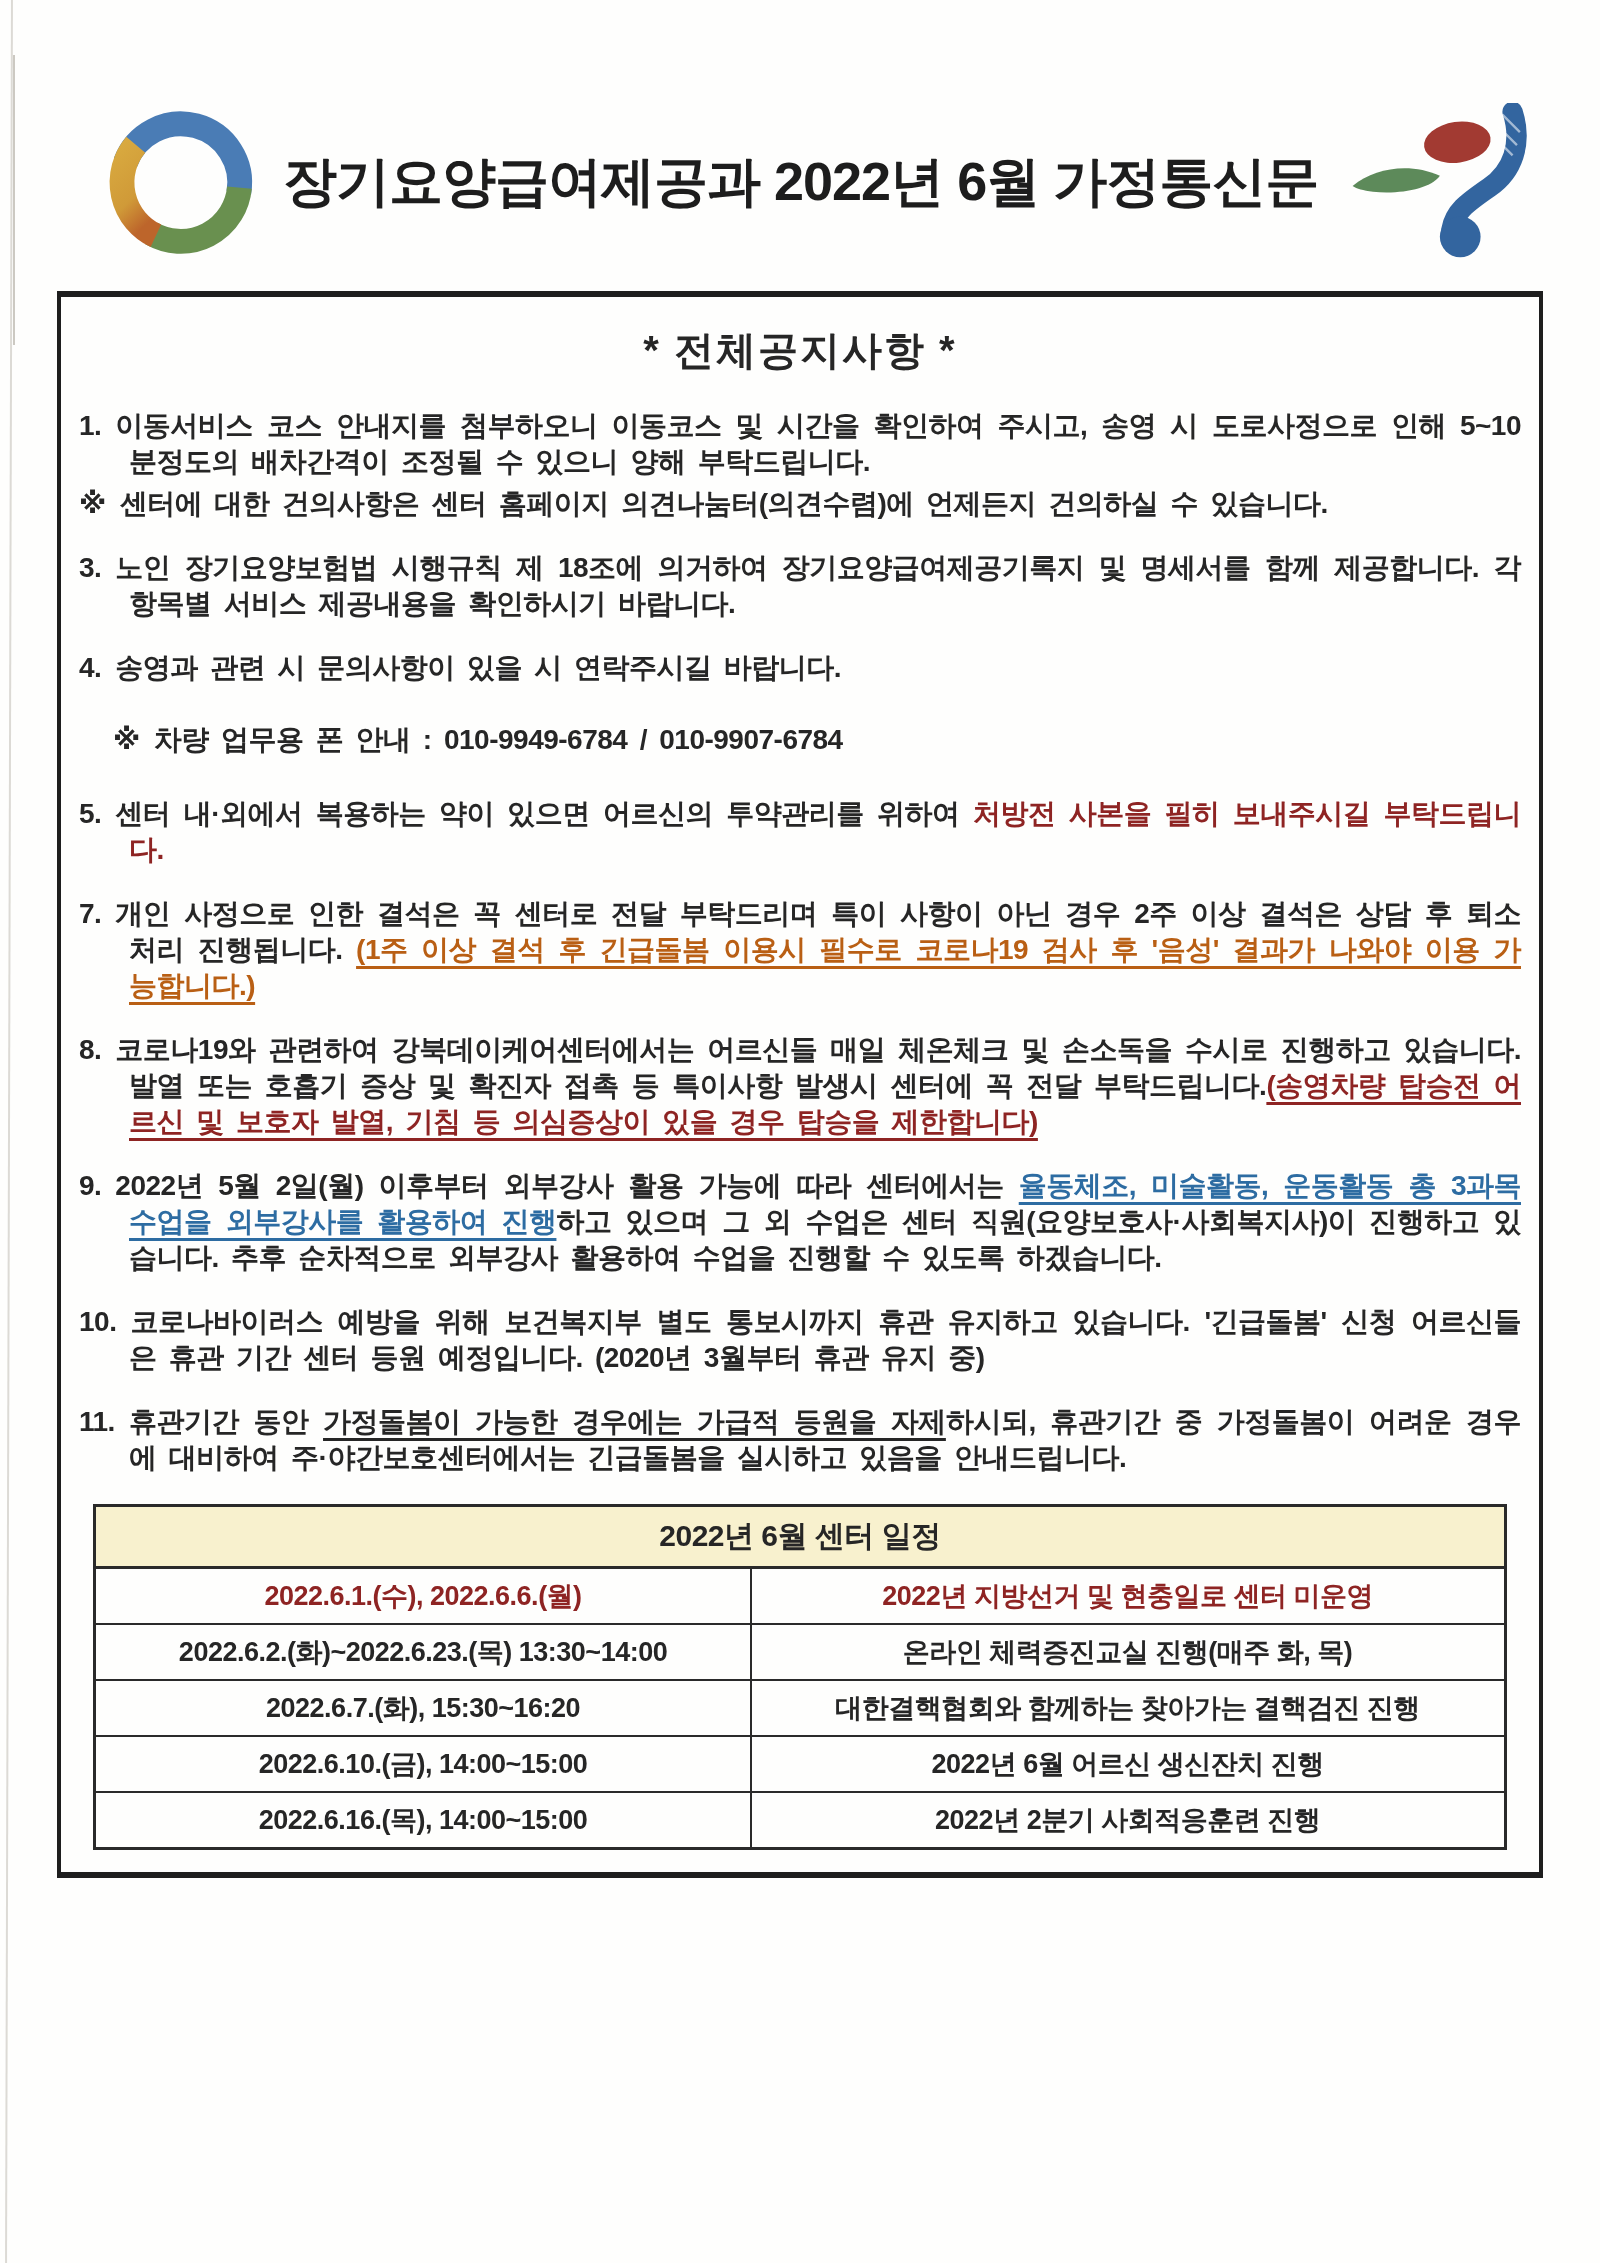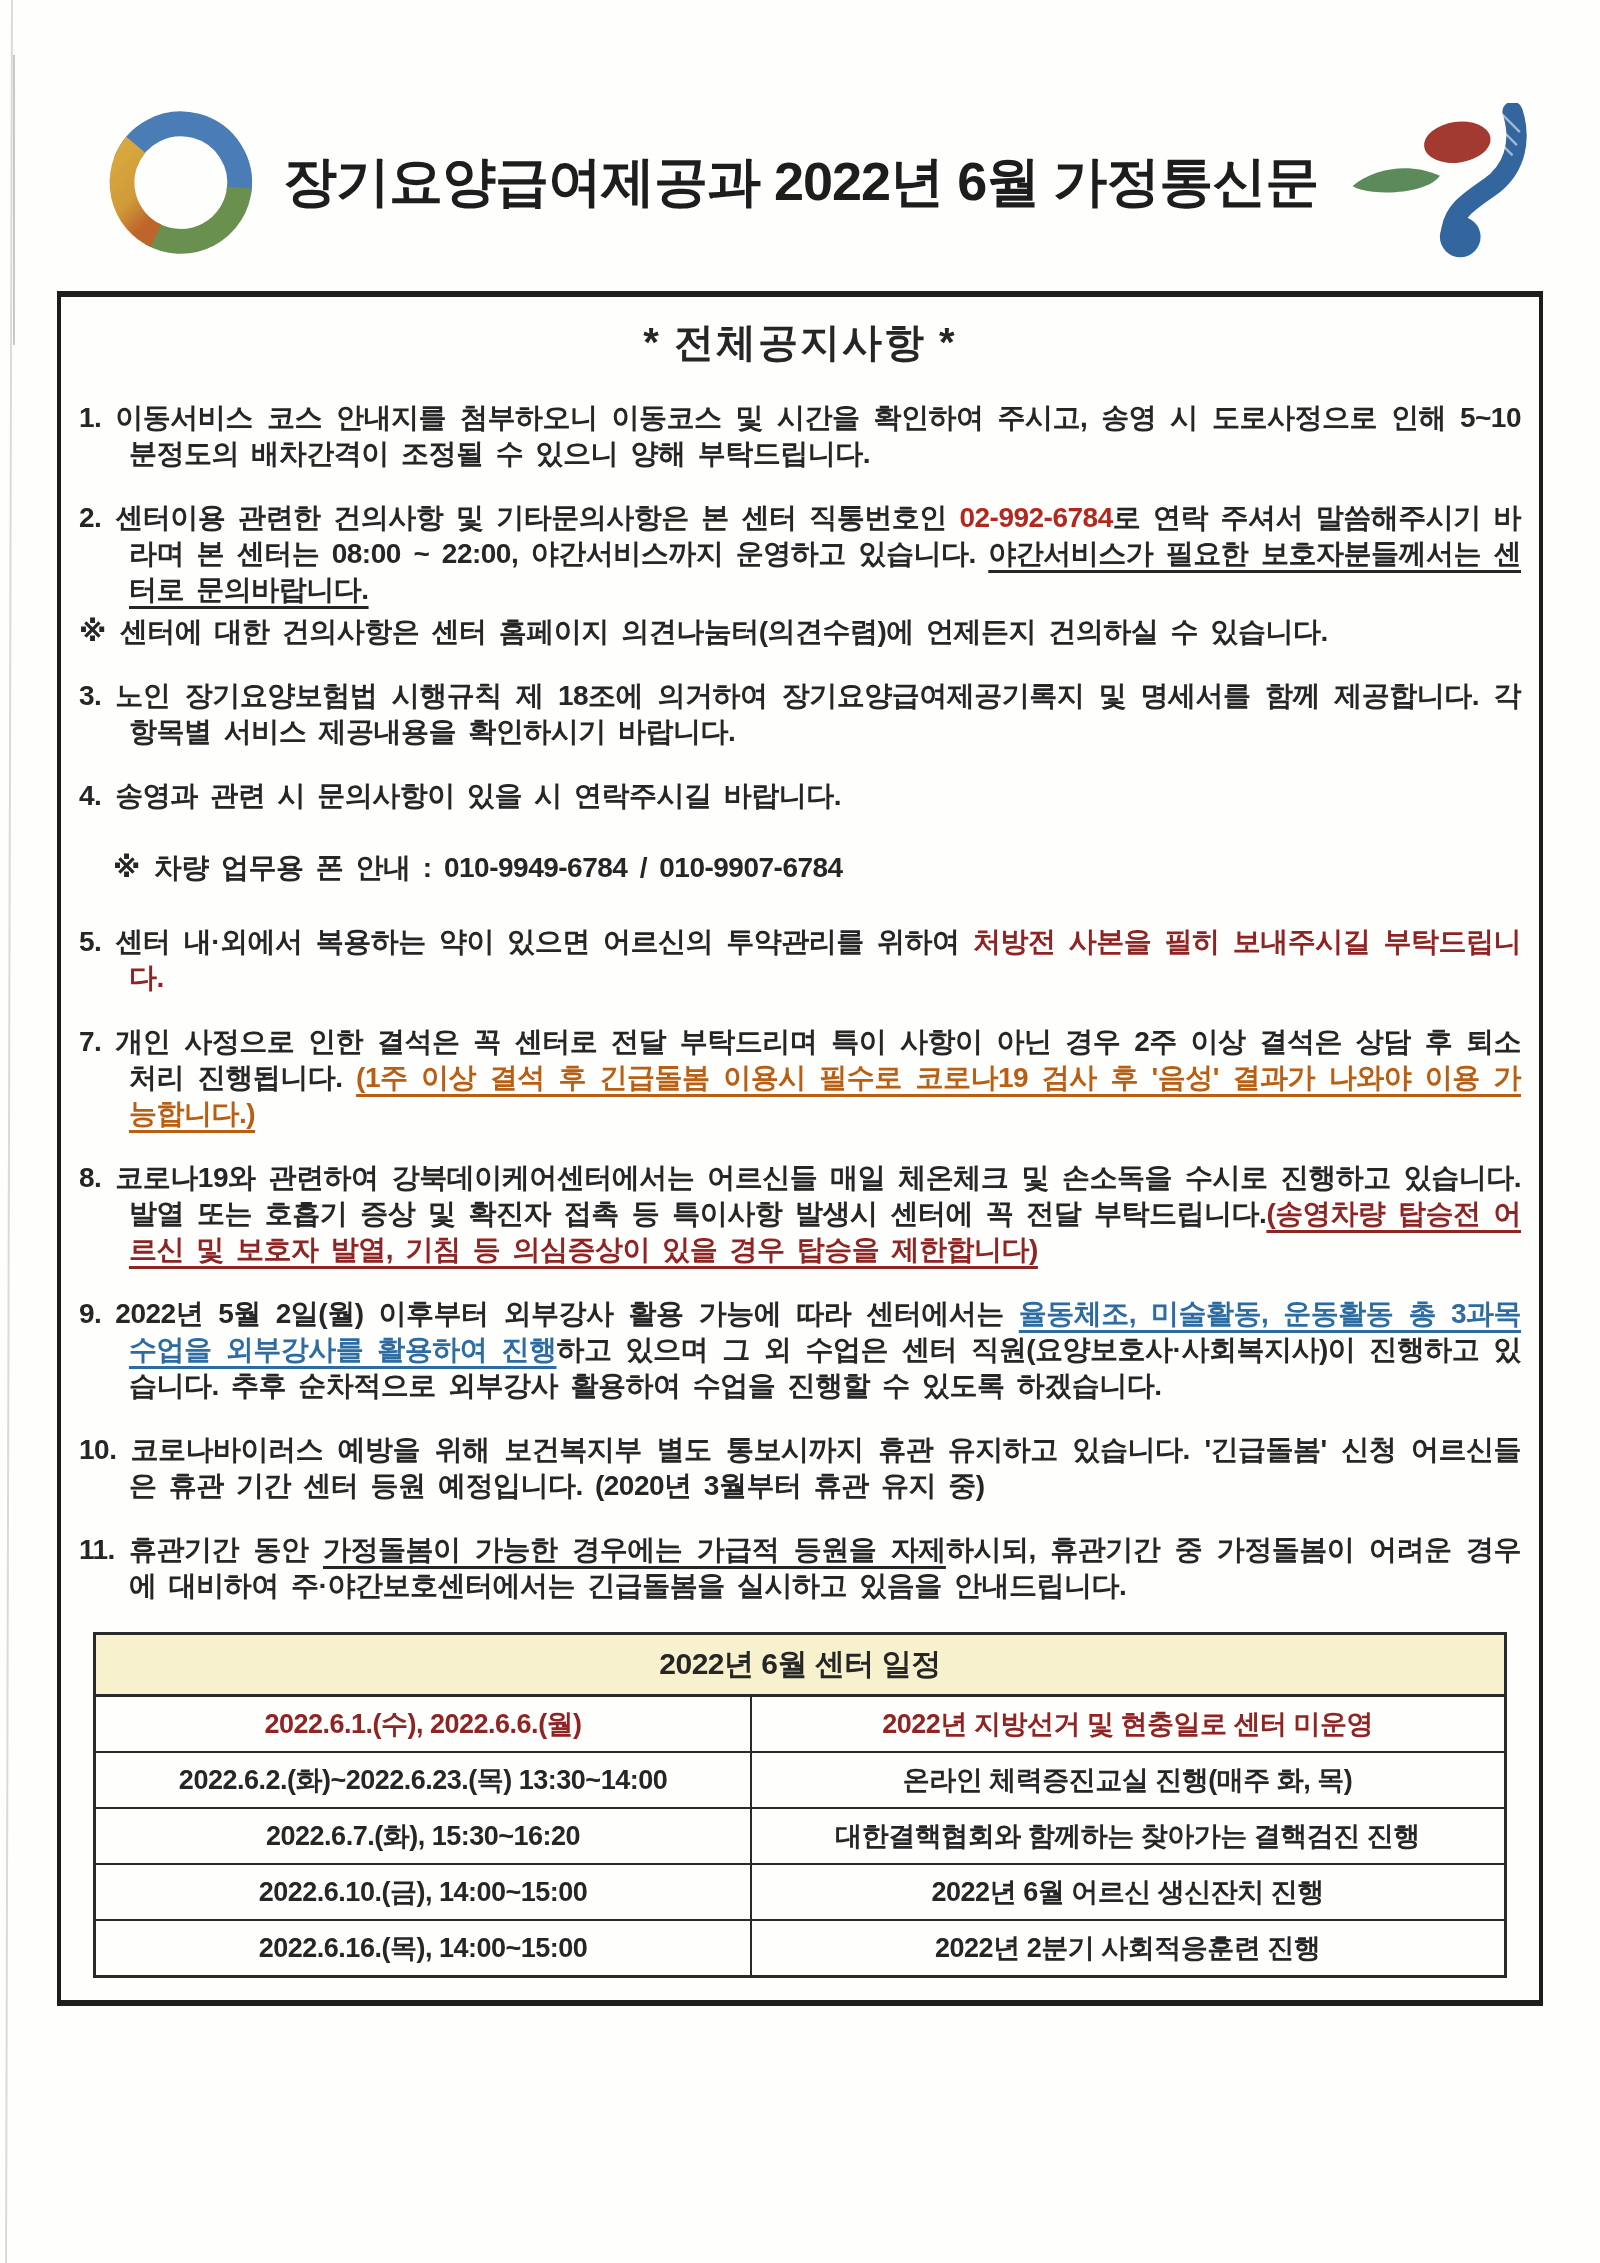--- a/index.html
+++ b/index.html
@@ -55,21 +55,21 @@
     border: 4px solid var(--border);
     border-top-width: 6px;
     border-bottom-width: 6px;
     padding: 10px 18px 22px 18px;
     background: #fefefd;
   }
   .notice-title {
     text-align: center;
     font-size: 40px;
     font-weight: bold;
-    margin: 8px 0 30px 0;
+    margin: 16px 0 30px 0;
     letter-spacing: 2px;
   }
   .notice-list { font-size: 28px; font-weight: bold; line-height: 36px; }
   .item {
     padding-left: 50px;
     text-indent: -50px;
     text-align: justify;
     word-spacing: 5px;
     letter-spacing: -0.5px;
     margin: 0 0 28px 0;
@@ -142,21 +142,20 @@
       <path d="M 128 6 C 135 28 128 47 112 58 C 96 69 88 75 86 87" fill="none" stroke="#33659f" stroke-width="14" stroke-linecap="round"></path>
       <circle cx="92" cy="92" r="14" fill="#33659f"></circle>
       <path d="M 121 8 L 133 20 M 118 16 L 131 29 M 116 24 L 128 36" stroke="#ffffff" stroke-width="1.6" opacity="0.55"></path>
     </svg>
   </div>
 
   <div class="notice-box">
     <div class="notice-title">* 전체공지사항 *</div>
     <div class="notice-list">
         <div class="item"><span class="num">1.</span><span class="">이동서비스 코스 안내지를 첨부하오니 이동코스 및 시간을 확인하여 주시고, 송영 시 도로사정으로 인해 5~10분정도의 배차간격이 조정될 수 있으니 양해 부탁드립니다.</span></div>
-        <div class="item"><span class="num">2.</span><span class="">센터이용 관련한 건의사항 및 기타문의사항은 본 센터 직통번호인 </span><span class="seg-red">02-992-6784</span><span class="">로 연락 주셔서 말씀해주시기 바라며 본 센터는 08:00 ~ 22:00, 야간서비스까지 운영하고 있습니다. </span><span class="seg-underline">야간서비스가 필요한 보호자분들께서는 센터로 문의바랍니다.</span></div>
         <div class="item sub"><span class="num">※</span><span class="">센터에 대한 건의사항은 센터 홈페이지 의견나눔터(의견수렴)에 언제든지 건의하실 수 있습니다.</span></div>
         <div class="item"><span class="num">3.</span><span class="">노인 장기요양보험법 시행규칙 제 18조에 의거하여 장기요양급여제공기록지 및 명세서를 함께 제공합니다. 각 항목별 서비스 제공내용을 확인하시기 바랍니다.</span></div>
         <div class="item"><span class="num">4.</span><span class="">송영과 관련 시 문의사항이 있을 시 연락주시길 바랍니다.</span></div>
         <div class="item sub indent"><span class="num">※</span><span class="">차량 업무용 폰 안내 : 010-9949-6784 / 010-9907-6784</span></div>
         <div class="item gap-lg"><span class="num">5.</span><span class="">센터 내·외에서 복용하는 약이 있으면 어르신의 투약관리를 위하여 </span><span class="seg-darkred">처방전 사본을 필히 보내주시길 부탁드립니다.</span></div>
         <div class="item"><span class="num">7.</span><span class="">개인 사정으로 인한 결석은 꼭 센터로 전달 부탁드리며 특이 사항이 아닌 경우 2주 이상 결석은 상담 후 퇴소처리 진행됩니다. </span><span class="seg-orange seg-underline">(1주 이상 결석 후 긴급돌봄 이용시 필수로 코로나19 검사 후 '음성' 결과가 나와야 이용 가능합니다.)</span></div>
         <div class="item"><span class="num">8.</span><span class="">코로나19와 관련하여 강북데이케어센터에서는 어르신들 매일 체온체크 및 손소독을 수시로 진행하고 있습니다. 발열 또는 호흡기 증상 및 확진자 접촉 등 특이사항 발생시 센터에 꼭 전달 부탁드립니다.</span><span class="seg-darkred seg-underline">(송영차량 탑승전 어르신 및 보호자 발열, 기침 등 의심증상이 있을 경우 탑승을 제한합니다)</span></div>
         <div class="item"><span class="num">9.</span><span class="">2022년 5월 2일(월) 이후부터 외부강사 활용 가능에 따라 센터에서는 </span><span class="seg-blue seg-underline">율동체조, 미술활동, 운동활동 총 3과목 수업을 외부강사를 활용하여 진행</span><span class="">하고 있으며 그 외 수업은 센터 직원(요양보호사·사회복지사)이 진행하고 있습니다. 추후 순차적으로 외부강사 활용하여 수업을 진행할 수 있도록 하겠습니다.</span></div>
         <div class="item"><span class="num">10.</span><span class="">코로나바이러스 예방을 위해 보건복지부 별도 통보시까지 휴관 유지하고 있습니다. '긴급돌봄' 신청 어르신들은 휴관 기간 센터 등원 예정입니다. (2020년 3월부터 휴관 유지 중)</span></div>
         <div class="item"><span class="num">11.</span><span class="">휴관기간 동안 </span><span class="seg-underline">가정돌봄이 가능한 경우에는 가급적 등원을 자제</span><span class="">하시되, 휴관기간 중 가정돌봄이 어려운 경우에 대비하여 주·야간보호센터에서는 긴급돌봄을 실시하고 있음을 안내드립니다.</span></div>

